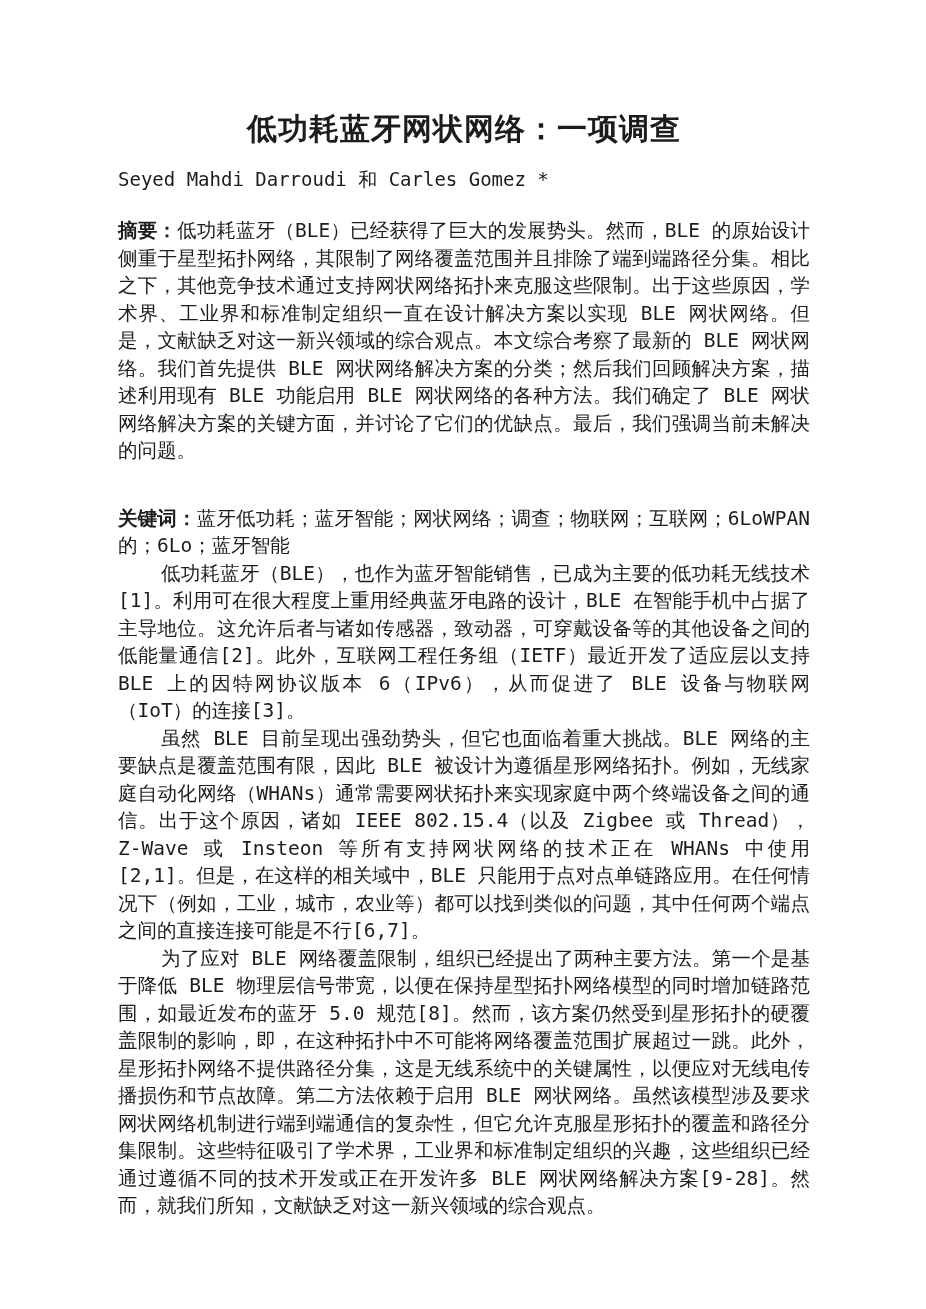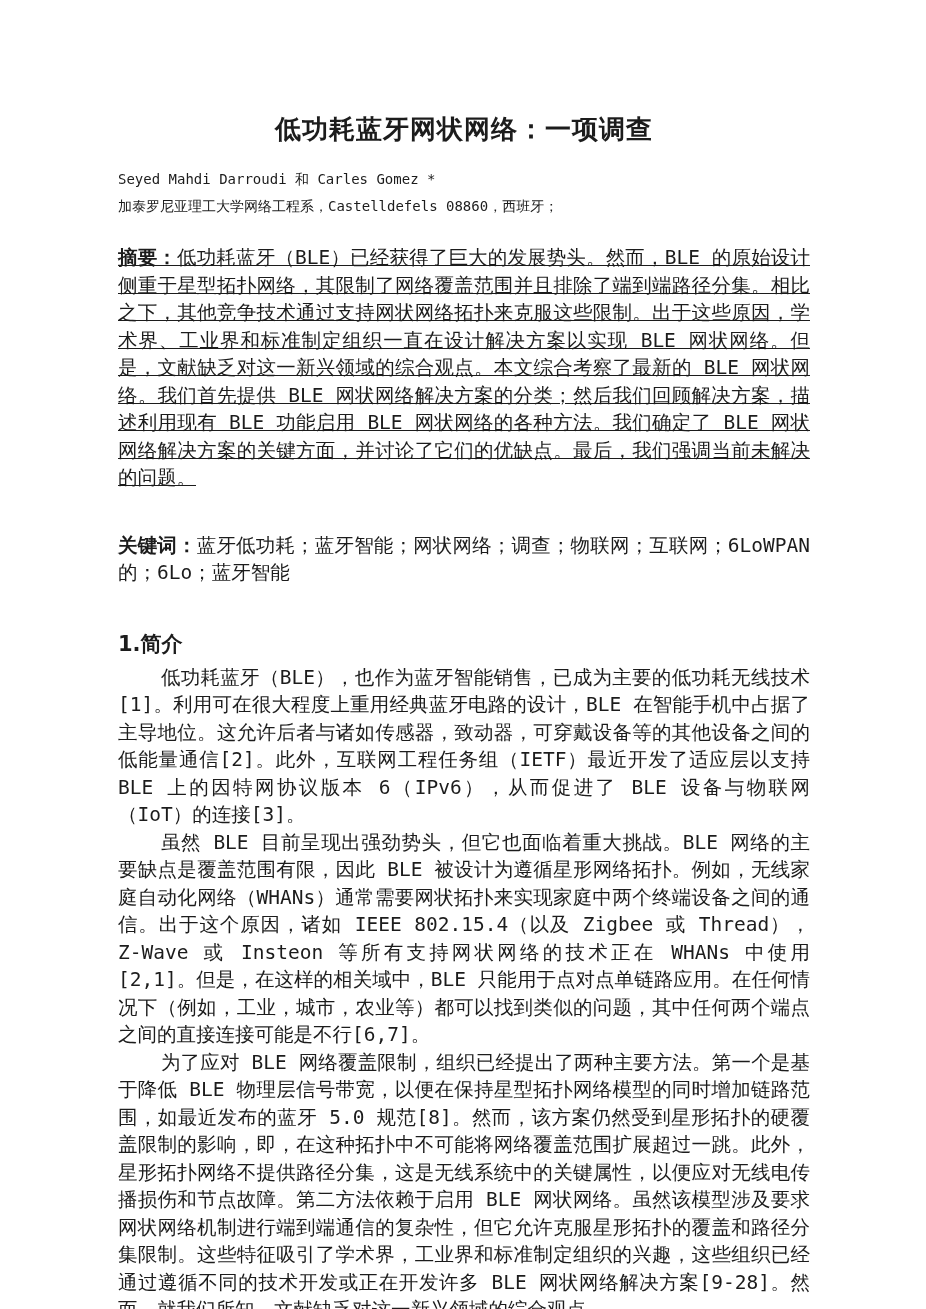--- a/index.html
+++ b/index.html
@@ -15,43 +15,42 @@
     background: #ffffff;
     color: #1c1c1c;
     box-sizing: border-box;
     padding: 112px 116px 0 118px;
     font-family: "DejaVu Sans Mono", "DejaVu Serif", monospace;
     overflow: hidden;
   }
   .title {
     font-family: "DejaVu Sans", "Liberation Sans", sans-serif;
     font-weight: 700;
-    font-size: 26px;
+    font-size: 30px;
     line-height: 34px;
     text-align: center;
     margin: 0;
     letter-spacing: 1px;
   }
   .meta {
-    font-size: 14px;
+    font-size: 19px;
     line-height: 27px;
     margin: 0;
   }
   .meta.authors {
     margin-top: 20px;
   }
   .block {
     font-size: 19.5px;
     line-height: 27.5px;
     text-align: justify;
     margin: 0;
   }
   .abstract {
     margin-top: 24px;
-    text-decoration: underline;
   }
   .keywords {
     margin-top: 40px;
   }
   .lead-label {
     font-weight: 700;
     font-family: "DejaVu Sans", "Liberation Sans", sans-serif;
   }
   .section-heading {
     font-family: "DejaVu Sans", "Liberation Sans", sans-serif;
@@ -70,27 +69,25 @@
 </style>
 </head>
 <body>
 
 <div class="page">
 
   <h1 class="title">低功耗蓝牙网状网络：一项调查</h1>
 
   <p class="meta authors">Seyed Mahdi Darroudi 和 Carles Gomez *</p>
 
-  <p class="meta">加泰罗尼亚理工大学网络工程系，Castelldefels 08860，西班牙；</p>
 
   <p class="block abstract"><span class="lead-label">摘要：</span><span>低功耗蓝牙（BLE）已经获得了巨大的发展势头。然而，BLE 的原始设计侧重于星型拓扑网络，其限制了网络覆盖范围并且排除了端到端路径分集。相比之下，其他竞争技术通过支持网状网络拓扑来克服这些限制。出于这些原因，学术界、工业界和标准制定组织一直在设计解决方案以实现 BLE 网状网络。但是，文献缺乏对这一新兴领域的综合观点。本文综合考察了最新的 BLE 网状网络。我们首先提供 BLE 网状网络解决方案的分类；然后我们回顾解决方案，描述利用现有 BLE 功能启用 BLE 网状网络的各种方法。我们确定了 BLE 网状网络解决方案的关键方面，并讨论了它们的优缺点。最后，我们强调当前未解决的问题。</span></p>
 
   <p class="block keywords"><span class="lead-label">关键词：</span><span>蓝牙低功耗；蓝牙智能；网状网络；调查；物联网；互联网；6LoWPAN 的；6Lo；蓝牙智能</span></p>
 
-  <h2 class="section-heading">1.简介</h2>
 
   <p class="para">低功耗蓝牙（BLE），也作为蓝牙智能销售，已成为主要的低功耗无线技术[1]。利用可在很大程度上重用经典蓝牙电路的设计，BLE 在智能手机中占据了主导地位。这允许后者与诸如传感器，致动器，可穿戴设备等的其他设备之间的低能量通信[2]。此外，互联网工程任务组（IETF）最近开发了适应层以支持 BLE 上的因特网协议版本 6（IPv6），从而促进了 BLE 设备与物联网（IoT）的连接[3]。</p>
 
   <p class="para">虽然 BLE 目前呈现出强劲势头，但它也面临着重大挑战。BLE 网络的主要缺点是覆盖范围有限，因此 BLE 被设计为遵循星形网络拓扑。例如，无线家庭自动化网络（WHANs）通常需要网状拓扑来实现家庭中两个终端设备之间的通信。出于这个原因，诸如 IEEE 802.15.4（以及 Zigbee 或 Thread），Z-Wave 或 Insteon 等所有支持网状网络的技术正在 WHANs 中使用[2,1]。但是，在这样的相关域中，BLE 只能用于点对点单链路应用。在任何情况下（例如，工业，城市，农业等）都可以找到类似的问题，其中任何两个端点之间的直接连接可能是不行[6,7]。</p>
 
   <p class="para">为了应对 BLE 网络覆盖限制，组织已经提出了两种主要方法。第一个是基于降低 BLE 物理层信号带宽，以便在保持星型拓扑网络模型的同时增加链路范围，如最近发布的蓝牙 5.0 规范[8]。然而，该方案仍然受到星形拓扑的硬覆盖限制的影响，即，在这种拓扑中不可能将网络覆盖范围扩展超过一跳。此外，星形拓扑网络不提供路径分集，这是无线系统中的关键属性，以便应对无线电传播损伤和节点故障。第二方法依赖于启用 BLE 网状网络。虽然该模型涉及要求网状网络机制进行端到端通信的复杂性，但它允许克服星形拓扑的覆盖和路径分集限制。这些特征吸引了学术界，工业界和标准制定组织的兴趣，这些组织已经通过遵循不同的技术开发或正在开发许多 BLE 网状网络解决方案[9-28]。然而，就我们所知，文献缺乏对这一新兴领域的综合观点。</p>
 
 </div>
 
 </body></html>

